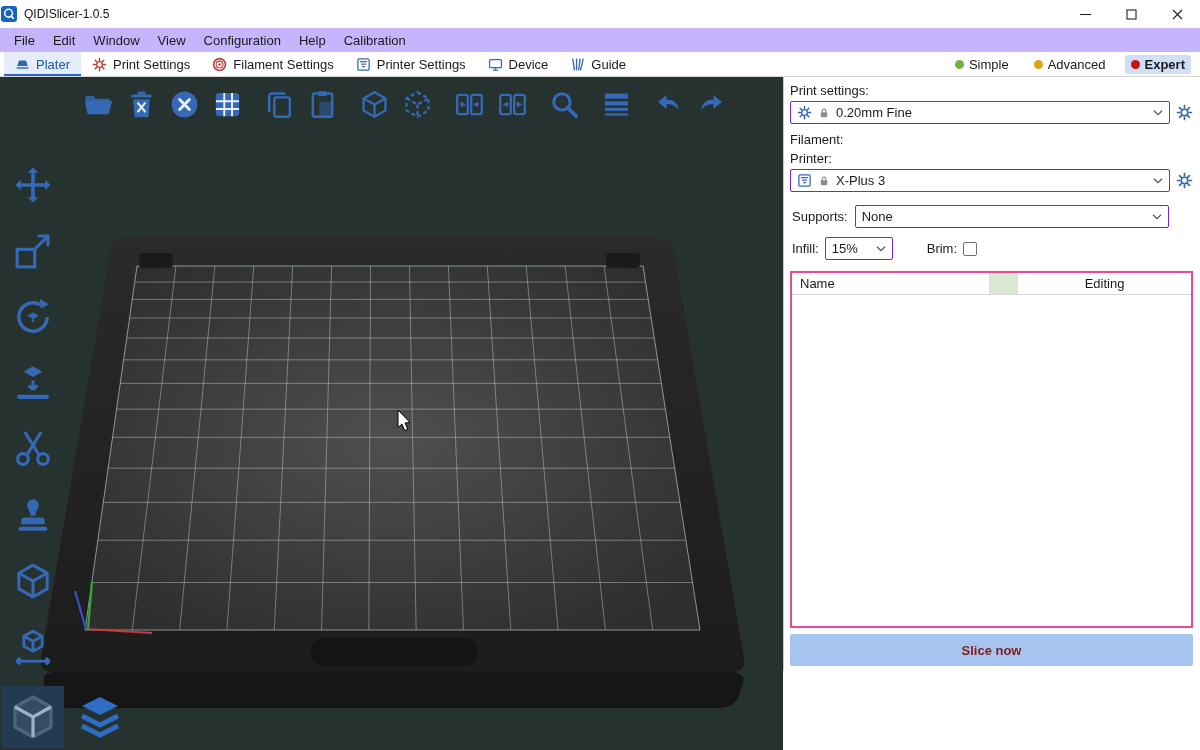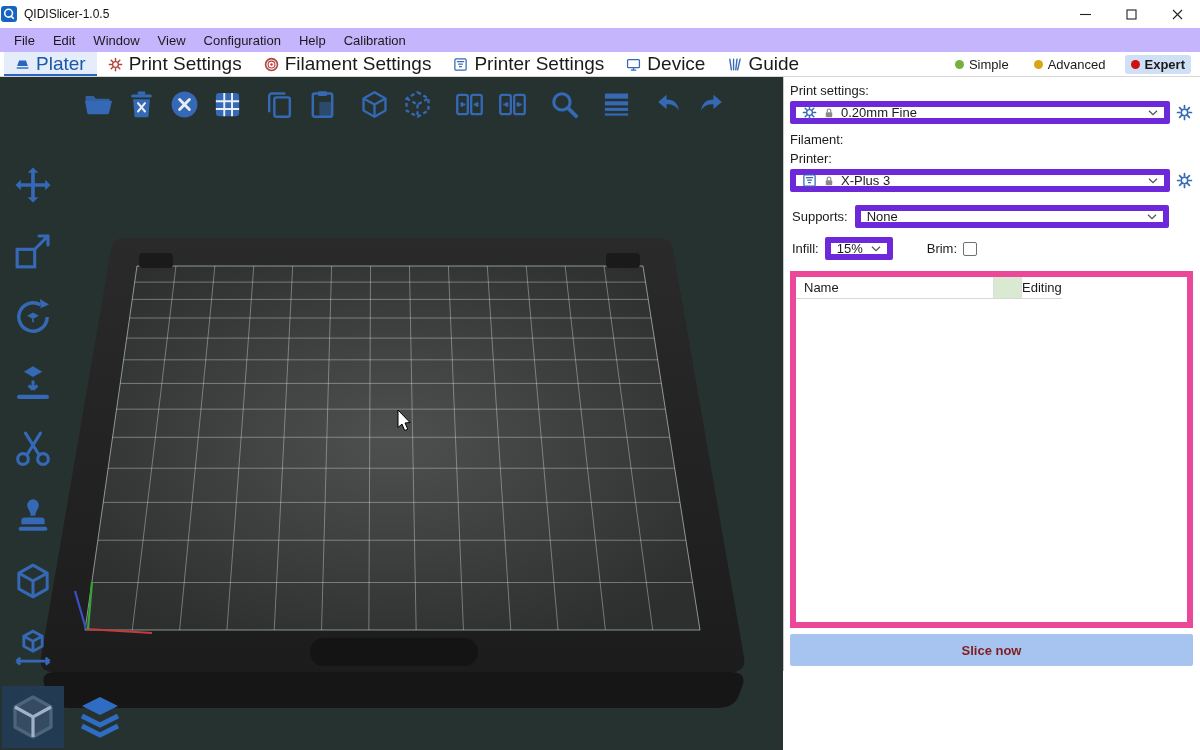--- a/index.html
+++ b/index.html
@@ -11,21 +11,21 @@
   .titlebar .title { font-size:12px; color:#111; }
   .win-controls { margin-left:auto; display:flex; height:100%; }
   .win-btn { width:46px; height:100%; display:flex; align-items:center; justify-content:center; color:#222; }
 
   
   .menubar { height:24px; display:flex; align-items:center; padding:0 5px; background:#c4b5fd; }
   .menu-item { padding:3px 9px; font-size:13px; cursor:default; }
 
   
   .tabbar { height:25px; display:flex; align-items:stretch; border-bottom:1px solid #d6d6d6; background:#fff; padding-left:4px; }
-  .tab { display:flex; align-items:center; gap:6px; padding:0 11px; font-size:19px; color:#1a1a1a; }
+  .tab { display:flex; align-items:center; gap:6px; padding:0 11px; font-size:13px; color:#1a1a1a; }
   .tab.active { background:#e4edf9; color:#1c57a8; box-shadow: inset 0 -2px 0 #2a66c0; }
   .tab-icon { width:15px; height:15px; }
   .modes { margin-left:auto; display:flex; align-items:center; gap:13px; padding-right:9px; }
   .mode { display:flex; align-items:center; gap:5px; font-size:13px; padding:2px 6px; border-radius:3px; }
   .mode.active { background:#cfe0f6; font-weight:bold; }
   .dot { width:9px; height:9px; border-radius:50%; display:inline-block; }
   .dot-green { background:#76b041; } .dot-yellow { background:#d9a514; } .dot-red { background:#cc1111; }
 
   
   .main { display:flex; height:594px; }
@@ -48,37 +48,37 @@
   .vbtn { width:62px; height:62px; display:flex; align-items:center; justify-content:center; cursor:pointer; }
   .vbtn.active { background:#223a52; }
   .vbtn svg { width:48px; height:48px; }
   .vbtn.preview { color:#2f6cc4; }
 
   
   .sidebar { width:417px; background:#fff; border-left:1px solid #c9c9c9; padding:5px 7px 5px 6px;
     display:flex; flex-direction:column; }
   .field-label { font-size:13px; margin:1px 0 3px; }
   .combo-row { display:flex; align-items:center; gap:6px; margin-bottom:7px; }
-  .combo { flex:1; height:23px; border:6px solid #6d28d9; border-radius:2px; background:#fff;
+  .combo { flex:1; height:23px; border:1px solid #6d28d9; border-radius:2px; background:#fff;
     display:flex; align-items:center; gap:6px; padding:0 6px; font-size:13px; cursor:pointer; min-width:0; }
   .combo .combo-text { white-space:nowrap; overflow:hidden; }
   .combo .chev { margin-left:auto; width:10px; height:6px; flex:none; }
   .ico-16 { width:15px; height:15px; flex:none; color:#3568b5; }
   .ico-lock { width:12px; height:12px; flex:none; color:#8a8a8a; }
   .swatch { width:16px; height:13px; flex:none; background:#1f8fe8; border:1px solid #0d62a8; }
   .gear-btn { width:17px; height:17px; color:#3568b5; flex:none; cursor:pointer; }
 
   .supports-row { display:flex; align-items:center; gap:7px; margin:6px 24px 0 2px; font-size:13px; }
   .supports-row .combo { height:23px; }
   .infill-row { display:flex; align-items:center; gap:6px; margin:9px 0 4px 2px; font-size:13px; }
   .combo.small { flex:none; width:68px; }
   .brim-label { margin-left:28px; }
   .checkbox { width:14px; height:14px; border:1px solid #707070; border-radius:2px; background:#fff; cursor:pointer; }
 
-  .object-list { flex:1; border:6px solid #ec4899; margin-top:7px; display:flex; flex-direction:row; min-height:0; }
+  .object-list { flex:1; border:2px solid #ec4899; margin-top:7px; display:flex; flex-direction:column; min-height:0; }
   .ol-header { height:22px; display:flex; border-bottom:1px solid #d8d8d8; font-size:13px; align-items:center; }
   .col-name { width:198px; padding:0 8px; border-right:1px solid #ddd; align-self:stretch; display:flex; align-items:center; }
   .col-mini { width:28px; align-self:stretch; background:#d9e9d2; border-right:1px solid #ddd; }
   .col-editing { flex:1; text-align:center; }
   .ol-body { flex:1; background:#fff; }
 
   .slice-btn { height:32px; margin-top:6px; background:#a7c4f0; color:#7f1d1d; font-weight:bold;
     font-size:13px; display:flex; align-items:center; justify-content:center; border-radius:2px; cursor:pointer; }
 </style>
 </head>

